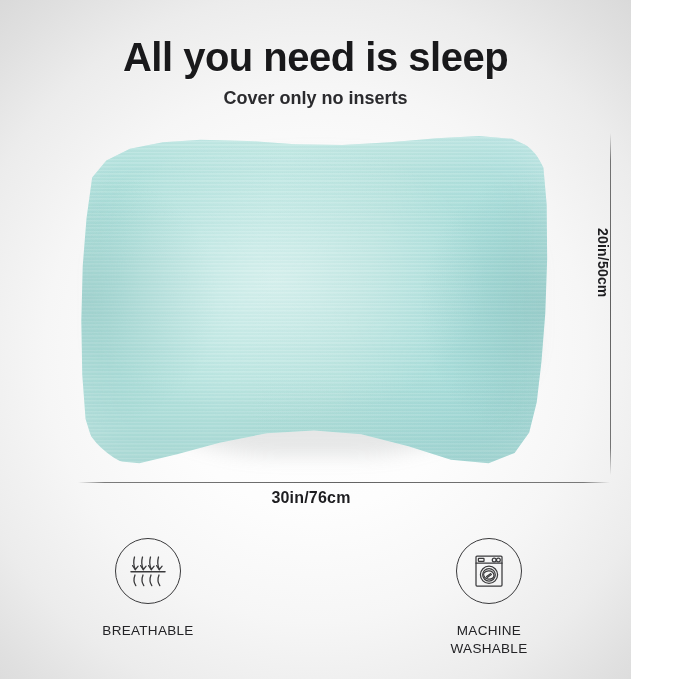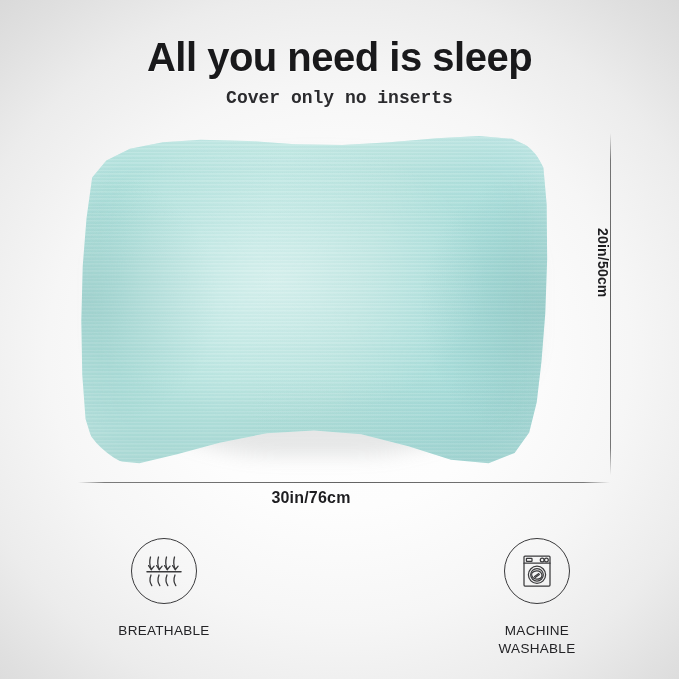--- a/index.html
+++ b/index.html
@@ -4,21 +4,21 @@
 <style>
   * { margin:0; padding:0; box-sizing:border-box; }
   html, body { width:679px; height:679px; }
   body {
     font-family: "Liberation Sans", sans-serif;
     background: #ffffff;
     overflow: hidden;
   }
   .stage {
     position: relative;
-    width: 679px;
+    width: 631px;
     height: 679px;
     background:
       radial-gradient(ellipse 78% 72% at 50% 52%,
         #ffffff 0%,
         #fdfdfd 32%,
         #f6f6f6 55%,
         #ececec 74%,
         #e0e0e0 88%,
         #d7d7d7 100%);
     overflow: hidden;
@@ -36,21 +36,20 @@
     color:#19191b;
     text-shadow: 0 1px 1px rgba(255,255,255,.85);
   }
   .subtitle {
     position:absolute;
     left:0; right:0; top:88px;
     text-align:center;
     font-size:18px;
     font-weight:600;
     color:#2b2b2e;
-    font-family:Liberation Mono, monospace;
   }
 
   
   .pillow-wrap {
     position:absolute;
     left:78px; top:130px;
     width:472px; height:340px;
   }
   .pillow-shadow {
     position:absolute;
@@ -157,21 +156,21 @@
     text-align:center;
     font-size:16px;
     font-weight:600;
     color:#1d1d20;
     letter-spacing:.2px;
   }
 
   
   .features {
     position:absolute;
-    left:64px; right:42px; top:538px;
+    left:48px; right:42px; top:538px;
     display:flex;
     justify-content:space-between;
     align-items:flex-start;
   }
   .feature {
     width:200px;
     display:flex;
     flex-direction:column;
     align-items:center;
   }

